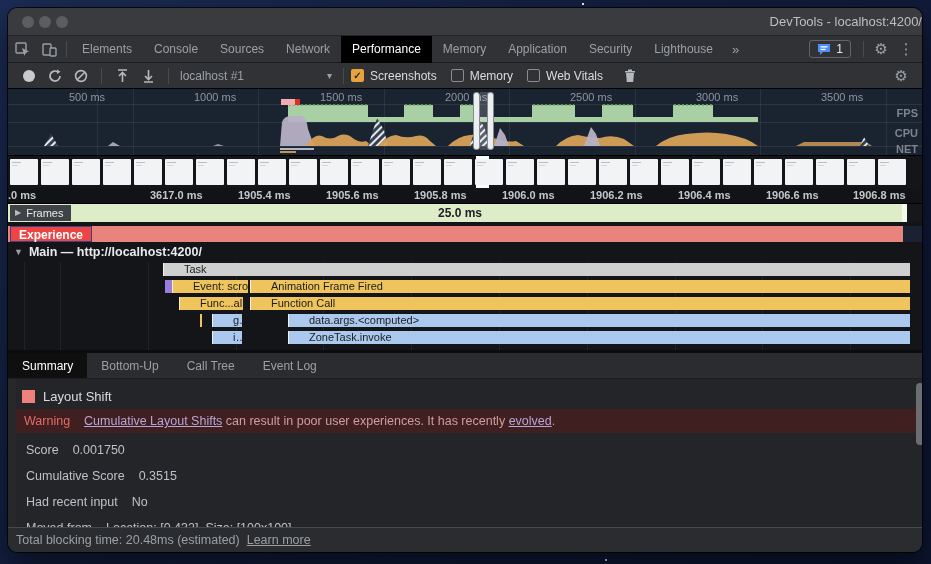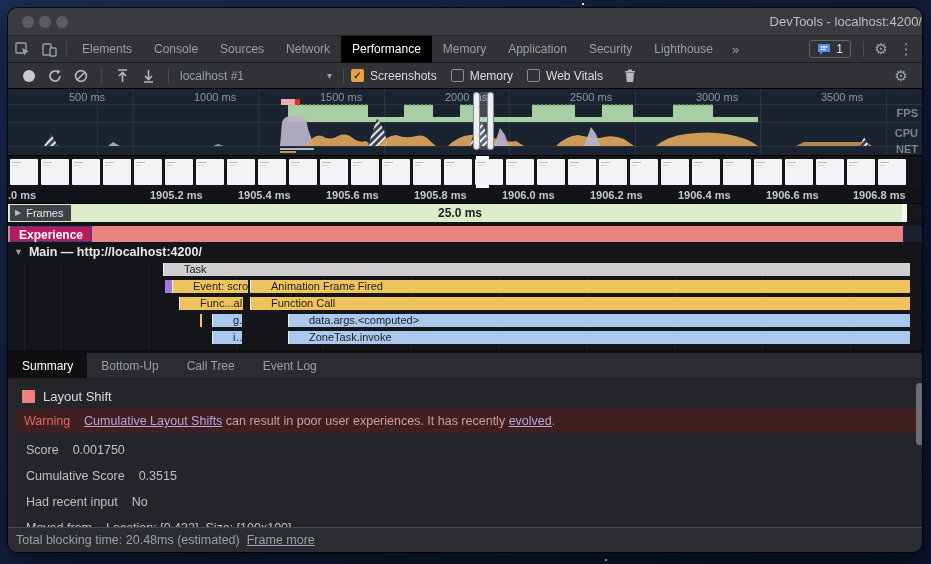--- a/index.html
+++ b/index.html
@@ -70,21 +70,21 @@
   .frames-row { position:absolute; left:0; top:196px; width:100%; height:18px; background:#16171a; }
   .frames-fill { position:absolute; left:0; top:0; width:894px; height:18px; background:#dcedc8; }
   .frames-sliver { position:absolute; left:894px; top:0; width:5px; height:18px; background:#f4f9ee; }
   .frames-chip { position:absolute; left:2px; top:1px; height:16px; background:#3f4246; color:#e8e8e8; font-size:11px; line-height:16px; padding:0 8px 0 5px; display:flex; align-items:center; gap:5px; }
   .frames-chip .tri { font-size:8px; color:#b9bcc0; }
   .frames-dur { position:absolute; left:430px; top:0; line-height:18px; font-size:12px; font-weight:bold; color:#202124; }
   .gap-row { position:absolute; left:0; top:214px; width:100%; height:4px; background:#131418; }
   
   .exp-row { position:absolute; left:0; top:218px; width:100%; height:16px; background:#1a2130; }
   .exp-fill { position:absolute; left:0; top:0; width:895px; height:16px; background:#e8837e; }
-  .exp-chip { position:absolute; left:2px; top:0; height:16px; line-height:16px; background:#be185d; border:1px solid #31448a; color:#fff; font-size:12px; font-weight:bold; padding:0 8px; }
+  .exp-chip { position:absolute; left:2px; top:0; height:16px; line-height:16px; background:#ef4444; border:1px solid #31448a; color:#fff; font-size:12px; font-weight:bold; padding:0 8px; }
   
   .main-header { position:absolute; left:0; top:234px; width:100%; height:20px; background:#141519; display:flex; align-items:center; padding-left:6px; }
   .main-header .tri { font-size:9px; color:#9aa0a6; margin-right:6px; }
   .main-header .txt { font-size:12.5px; font-weight:bold; color:#e8eaed; }
   .flame { position:absolute; left:0; top:254px; width:100%; height:88px; background:#141519;
     background-image:repeating-linear-gradient(to right, rgba(255,255,255,.055) 0 1px, transparent 1px 87.8px);
     background-position:52px 0; }
   .bar { position:absolute; height:13px; line-height:13px; font-size:11px; color:#1d1d1f; padding-left:20px; overflow:hidden; white-space:nowrap; border-left:1px solid rgba(255,255,255,.75); }
   .bar.gray { background:#cfcfcf; }
   .bar.yellow { background:#efc45c; }
@@ -324,21 +324,21 @@
       <div class="thumb"></div>
       <div class="thumb"></div>
       <div class="thumb"></div>
       <div class="thumb"></div>
       <div class="thumb"></div>
       <div class="thumb"></div>
     </div>
 
   <div class="ruler">
     <div class="ruler-label" style="left:0px">.0 ms</div>
-    <div class="ruler-label" style="left:142px">1905.2 ms</div>
+    <div class="ruler-label" style="left:142px">3617.0 ms</div>
     <div class="ruler-label" style="left:230px">1905.4 ms</div>
     <div class="ruler-label" style="left:318px">1905.6 ms</div>
     <div class="ruler-label" style="left:406px">1905.8 ms</div>
     <div class="ruler-label" style="left:494px">1906.0 ms</div>
     <div class="ruler-label" style="left:582px">1906.2 ms</div>
     <div class="ruler-label" style="left:670px">1906.4 ms</div>
     <div class="ruler-label" style="left:758px">1906.6 ms</div>
     <div class="ruler-label" style="left:845px">1906.8 ms</div>
   </div>
 
@@ -403,16 +403,16 @@
       <span>Had recent input</span><span class="v">No</span>
     </div>
     <div class="kv-row" style="top:142px">
       <span>Moved from</span><span class="v">Location: [0,432], Size: [100x100]</span>
     </div>
     <div class="scroll-thumb"></div>
   </div>
 
   <div class="statusbar">
     <span>Total blocking time: 20.48ms (estimated)</span>
-    <span class="link">Frame more</span>
+    <span class="link">Learn more</span>
   </div>
 
 </div>
 
 </body></html>

